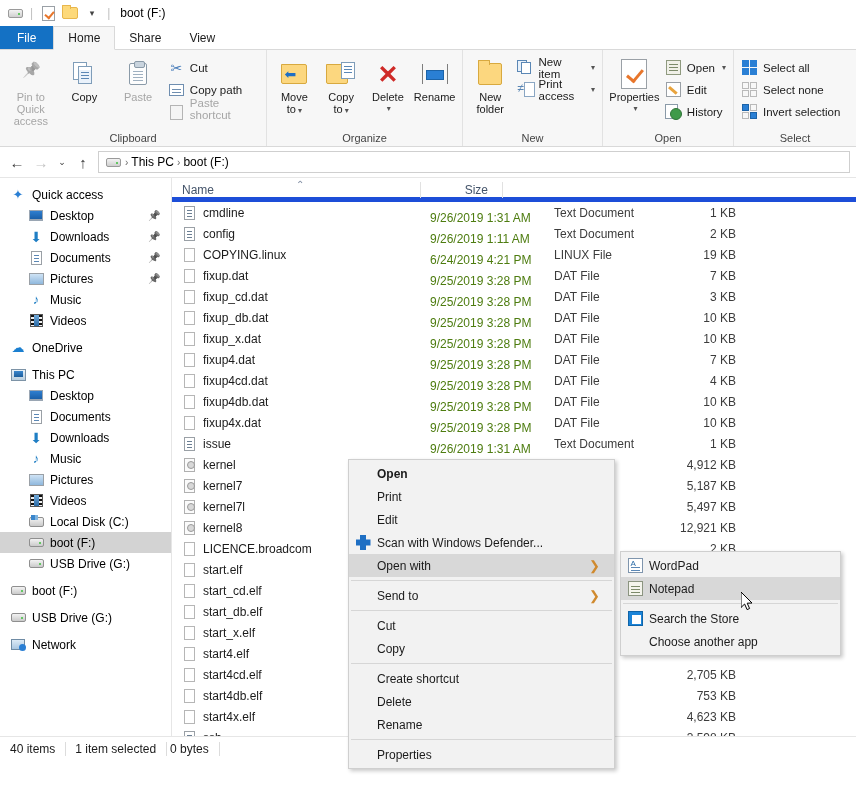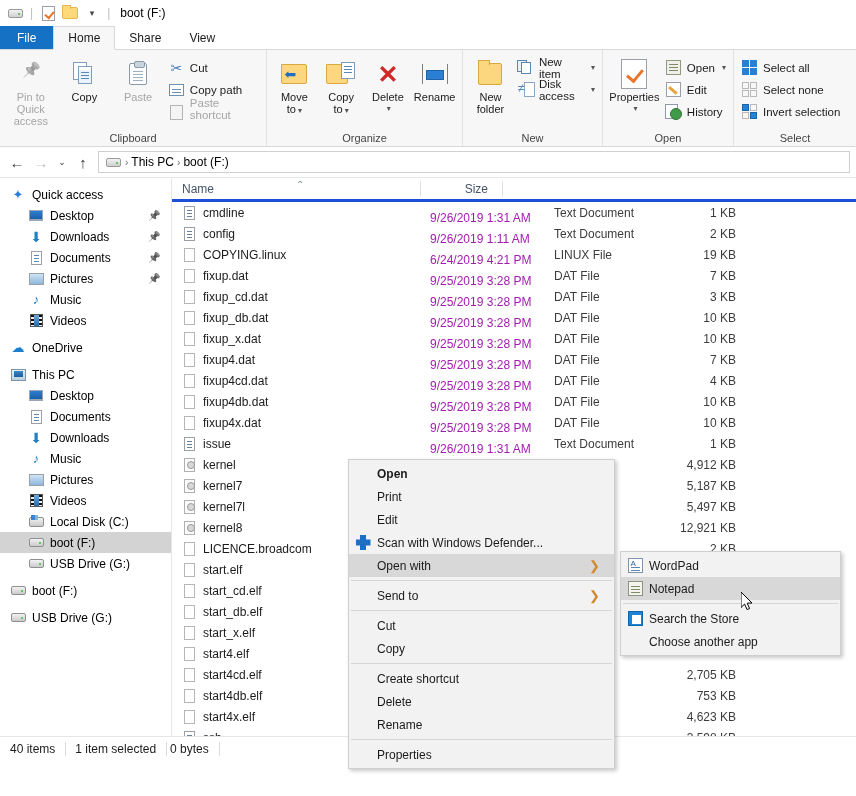--- a/index.html
+++ b/index.html
@@ -145,34 +145,34 @@
   .ic-hdd::after{content:"";position:absolute;right:2px;top:3px;width:2px;height:2px;background:#3ac13a;border-radius:50%;}
   .ic-cdisk{width:15px;height:10px;background:linear-gradient(#f3f3f3,#cacaca);border:1px solid #8f8f8f;border-radius:2px;position:relative;}
   .ic-cdisk::before{content:"";position:absolute;left:1px;top:-3px;width:7px;height:5px;background:
      linear-gradient(90deg,#3a86cc 50%,#7fb4e0 50%);}
   .ic-net{width:15px;height:13px;position:relative;}
   .ic-net::before{content:"";position:absolute;left:0;top:1px;width:12px;height:9px;background:linear-gradient(#dceaf6,#a9c6e0);border:1px solid #6f8ba4;}
   .ic-net::after{content:"";position:absolute;right:0;bottom:0;width:7px;height:7px;border-radius:50%;background:#2a7fd4;}
 
   
   .filepane { flex:1; display:flex; flex-direction:column; overflow:hidden; position:relative; }
-  .colhead { height:24px; display:flex; align-items:center; border-bottom:3px solid #1d4ed8; font-size:12px; color:#44546a; position:relative;}
+  .colhead { height:24px; display:flex; align-items:flex-start; border-bottom:5px solid #1d4ed8; font-size:12px; color:#44546a; position:relative;}
   .colhead .ch { padding-left:10px; position:relative; height:24px; display:flex; align-items:center; }
   .colhead .ch + .ch::before { content:""; position:absolute; left:0; top:4px; bottom:4px; width:1px; background:#e1e1e1; }
   .ch.c-name { width:248px; }
   .ch.c-date { width:124px; }
   .ch.c-type { width:124px; }
   .ch.c-size { width:82px; justify-content:flex-end; padding-right:14px; padding-left:0;}
   .ch.c-end { flex:1; }
   .sortmark { position:absolute; left:124px; top:1px; font-size:10px; color:#7d8aa0; }
 
   .rows { flex:1; overflow:hidden; }
   .frow { height:21px; display:flex; align-items:center; font-size:12px; color:#1b1b1b; cursor:default;}
   .cell-name { width:248px; display:flex; align-items:center; gap:7px; padding-left:10px; }
-  .cell-date { width:124px; padding-left:10px; color:#a21caf;margin-top:11px; }
+  .cell-date { width:124px; padding-left:10px; color:#4d7c0f;margin-top:11px; }
   .cell-type { width:124px; padding-left:10px; color:#3c3c3c; }
   .cell-size { width:82px; text-align:right; padding-right:14px; color:#3c3c3c; }
   .fi { width:14px; height:16px; flex:0 0 14px; display:flex; align-items:center; justify-content:center;}
   .fi-txt{width:11px;height:14px;background:#fff;border:1px solid #9aa0a6;position:relative;}
   .fi-txt::after{content:"";position:absolute;left:2px;top:3px;right:2px;height:8px;background:repeating-linear-gradient(#6b7f93 0 1px,transparent 1px 3px);}
   .fi-blank{width:11px;height:14px;background:#fff;border:1px solid #b6b6b6;}
   .fi-sys{width:11px;height:14px;background:#fbfbfb;border:1px solid #b0b0b0;position:relative;}
   .fi-sys::after{content:"";position:absolute;left:2px;top:2px;width:6px;height:6px;border-radius:50%;background:#d8d8d8;border:1px solid #9a9a9a;}
 
   
@@ -339,21 +339,21 @@
                   <i></i>
                 </span>
               </span>
             <span>New item</span>
             <span class="caret-d">▾</span>
           </div>
           <div class="smallbtn">
             <span class="si">
                 <span class="easyacc"></span>
               </span>
-            <span>Disk access</span>
+            <span>Print access</span>
             <span class="caret-d">▾</span>
           </div>
         </div>
       </div>
       <div class="rgroup-title">New</div>
     </div>
 
     <div class="rgroup" style="width:131px">
       <div class="rgroup-body">
         <div class="bigbtn" style="width:62px">
@@ -573,20 +573,26 @@
             <span>boot (F:)</span>
           </div>
           <div class="spacer6"></div>
           <div class="nav-item lvl0">
             <span class="ni">
               <span class="ic-hdd"></span>
             </span>
             <span>USB Drive (G:)</span>
           </div>
           <div class="spacer6"></div>
+          <div class="nav-item lvl0">
+            <span class="ni">
+              <span class="ic-net"></span>
+            </span>
+            <span>Network</span>
+          </div>
         </div>
     </div>
 
     <div class="filepane">
       <div class="colhead">
         <div class="ch c-name">Name</div>
         <div class="ch c-size">Size</div>
         <div class="ch c-end"></div>
         <div class="sortmark">⌃</div>
       </div>

